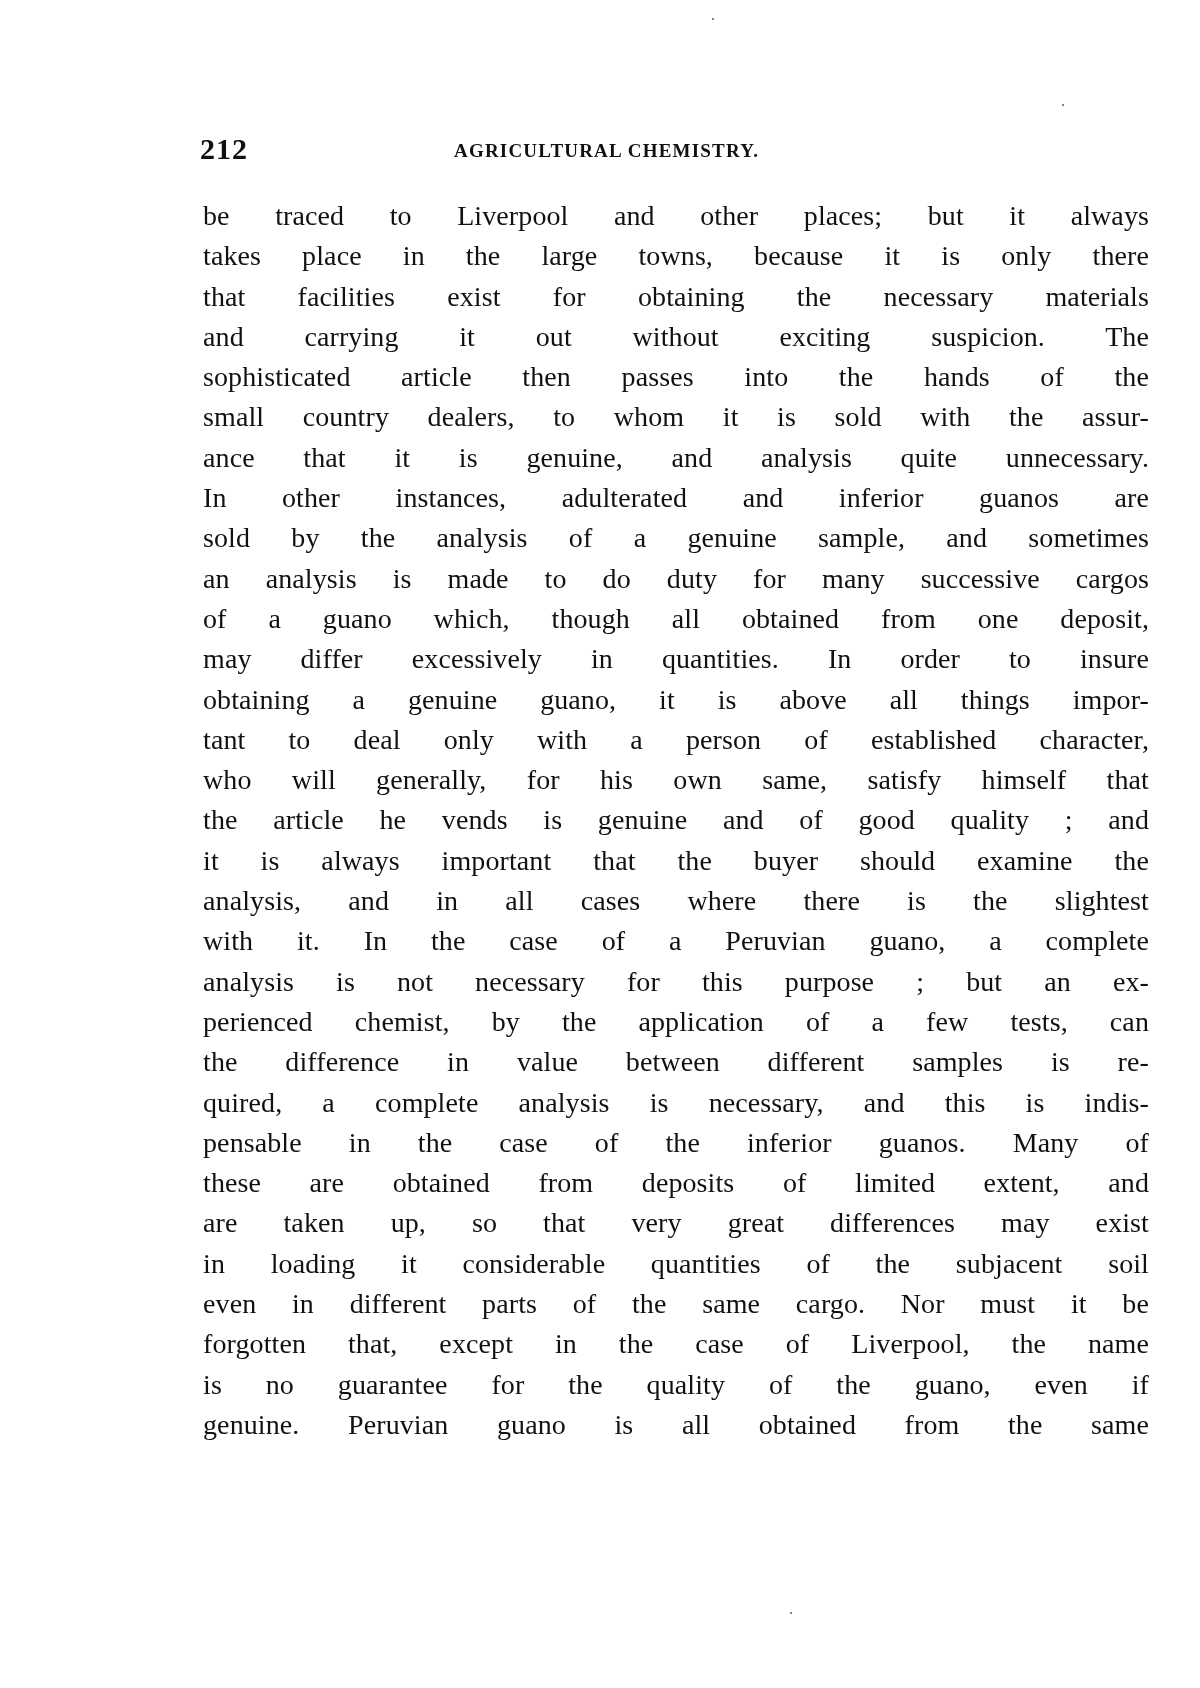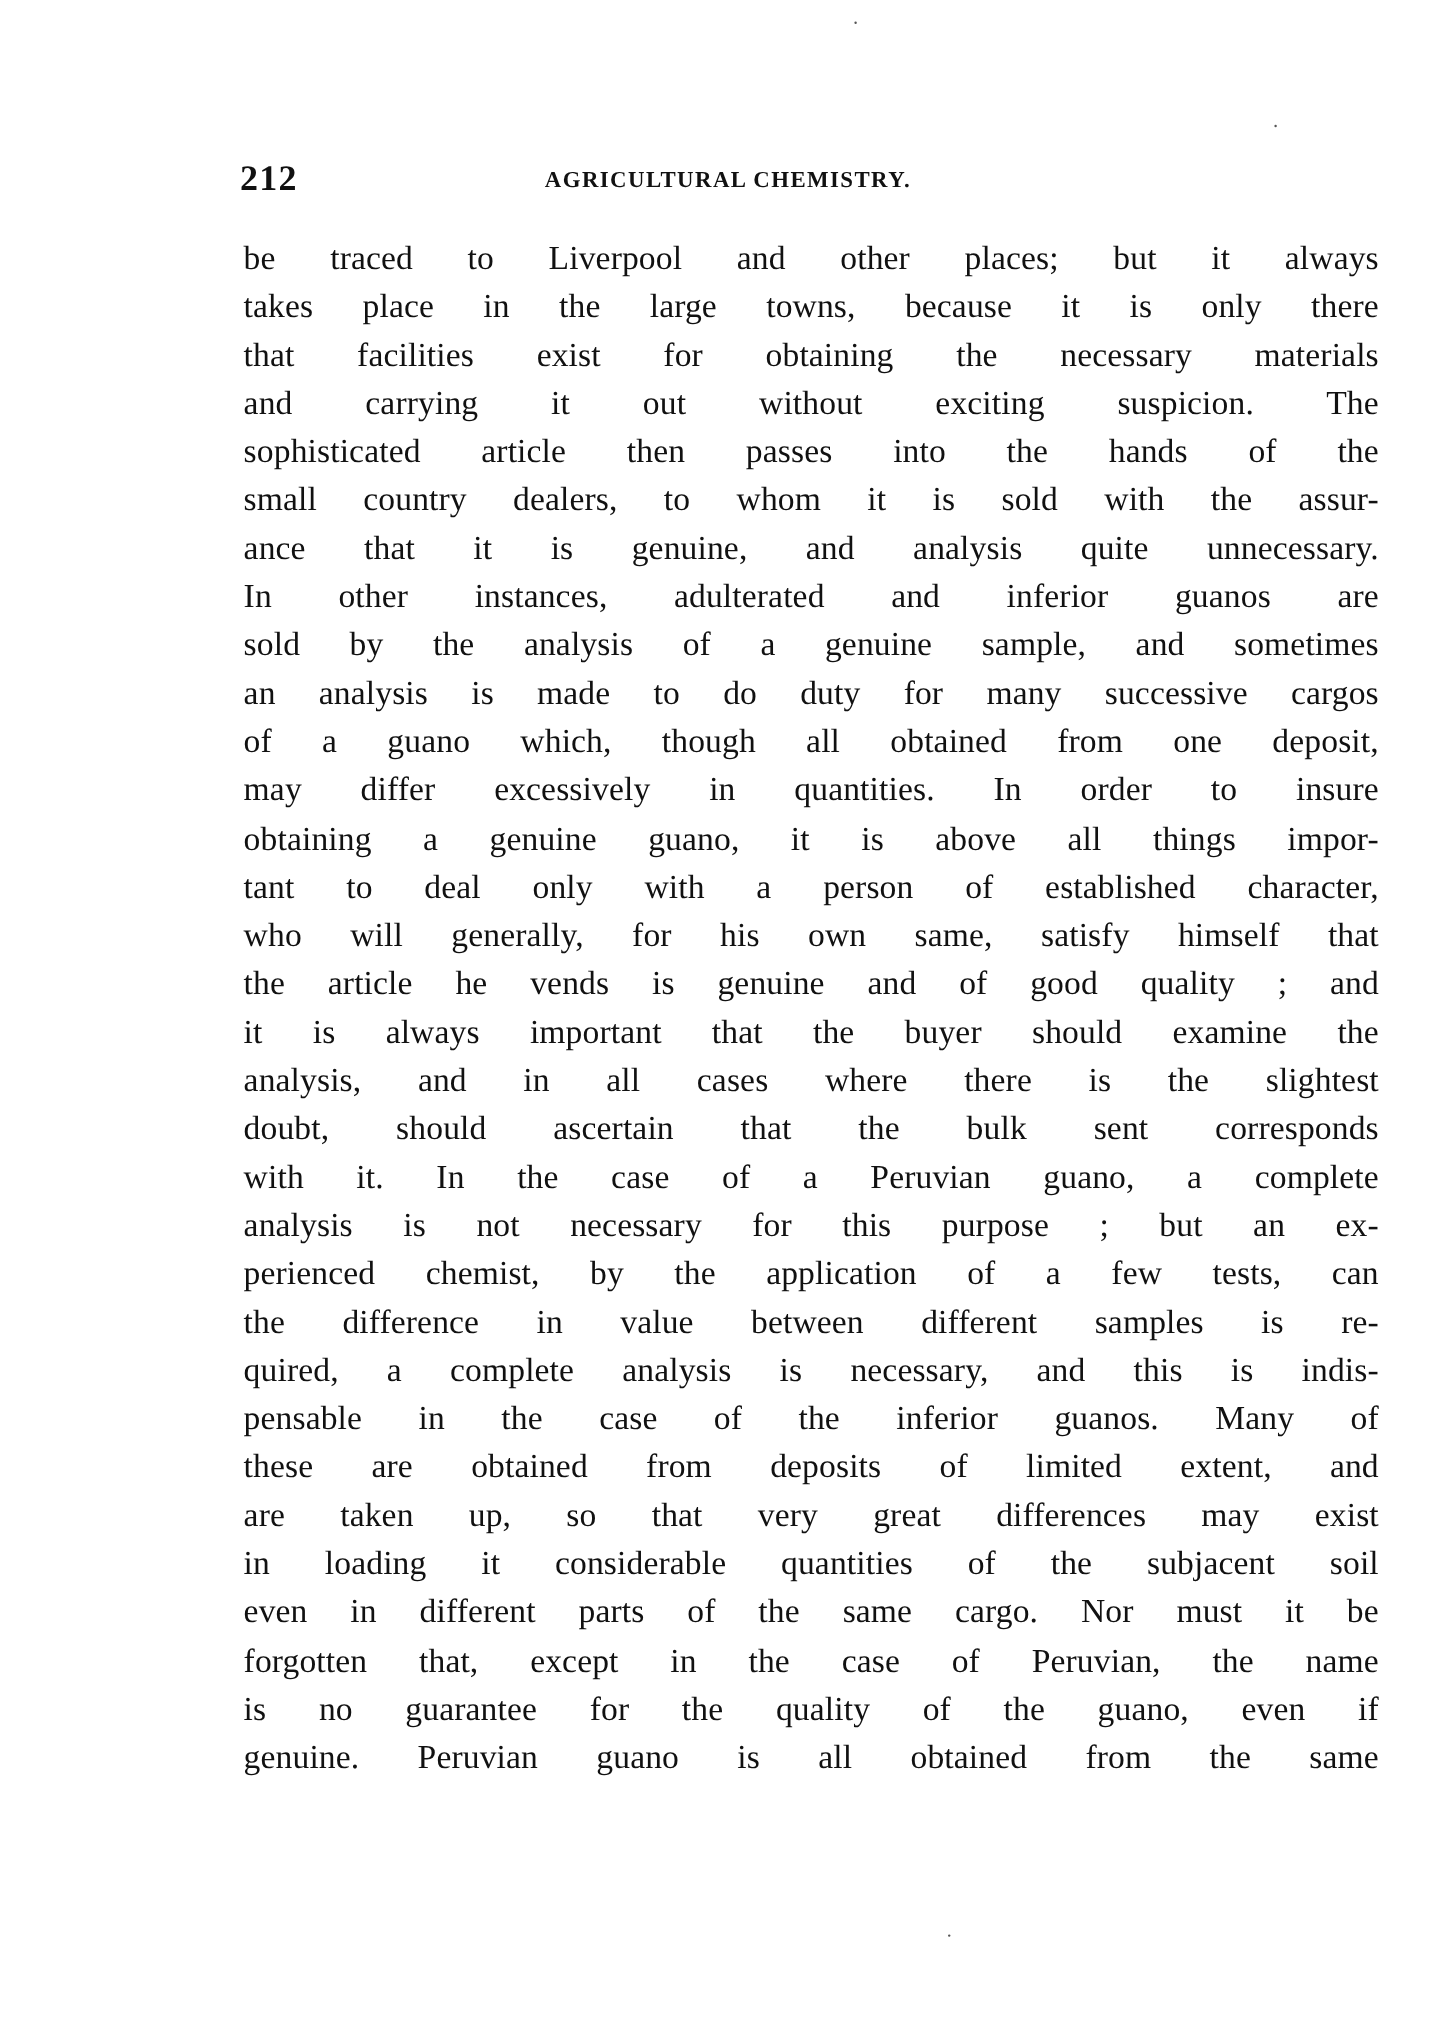--- a/index.html
+++ b/index.html
@@ -87,28 +87,27 @@
       <span class="line">sold by the analysis of a genuine sample, and sometimes</span>
       <span class="line">an analysis is made to do duty for many successive cargos</span>
       <span class="line">of a guano which, though all obtained from one deposit,</span>
       <span class="line">may differ excessively in quantities. In order to insure</span>
       <span class="line">obtaining a genuine guano, it is above all things impor-</span>
       <span class="line">tant to deal only with a person of established character,</span>
       <span class="line">who will generally, for his own same, satisfy himself that</span>
       <span class="line">the article he vends is genuine and of good quality ; and</span>
       <span class="line">it is always important that the buyer should examine the</span>
       <span class="line">analysis, and in all cases where there is the slightest</span>
-      <span class="line">doubt, should ascertain that the bulk sent corresponds</span>
       <span class="line">with it. In the case of a Peruvian guano, a complete</span>
       <span class="line">analysis is not necessary for this purpose ; but an ex-</span>
       <span class="line">perienced chemist, by the application of a few tests, can</span>
       <span class="line">the difference in value between different samples is re-</span>
       <span class="line">quired, a complete analysis is necessary, and this is indis-</span>
       <span class="line">pensable in the case of the inferior guanos. Many of</span>
       <span class="line">these are obtained from deposits of limited extent, and</span>
       <span class="line">are taken up, so that very great differences may exist</span>
       <span class="line">in loading it considerable quantities of the subjacent soil</span>
       <span class="line">even in different parts of the same cargo. Nor must it be</span>
-      <span class="line">forgotten that, except in the case of Peruvian, the name</span>
+      <span class="line">forgotten that, except in the case of Liverpool, the name</span>
       <span class="line">is no guarantee for the quality of the guano, even if</span>
       <span class="line last">genuine. Peruvian guano is all obtained from the same</span>
     </div>
 </div>
 
 </body></html>

